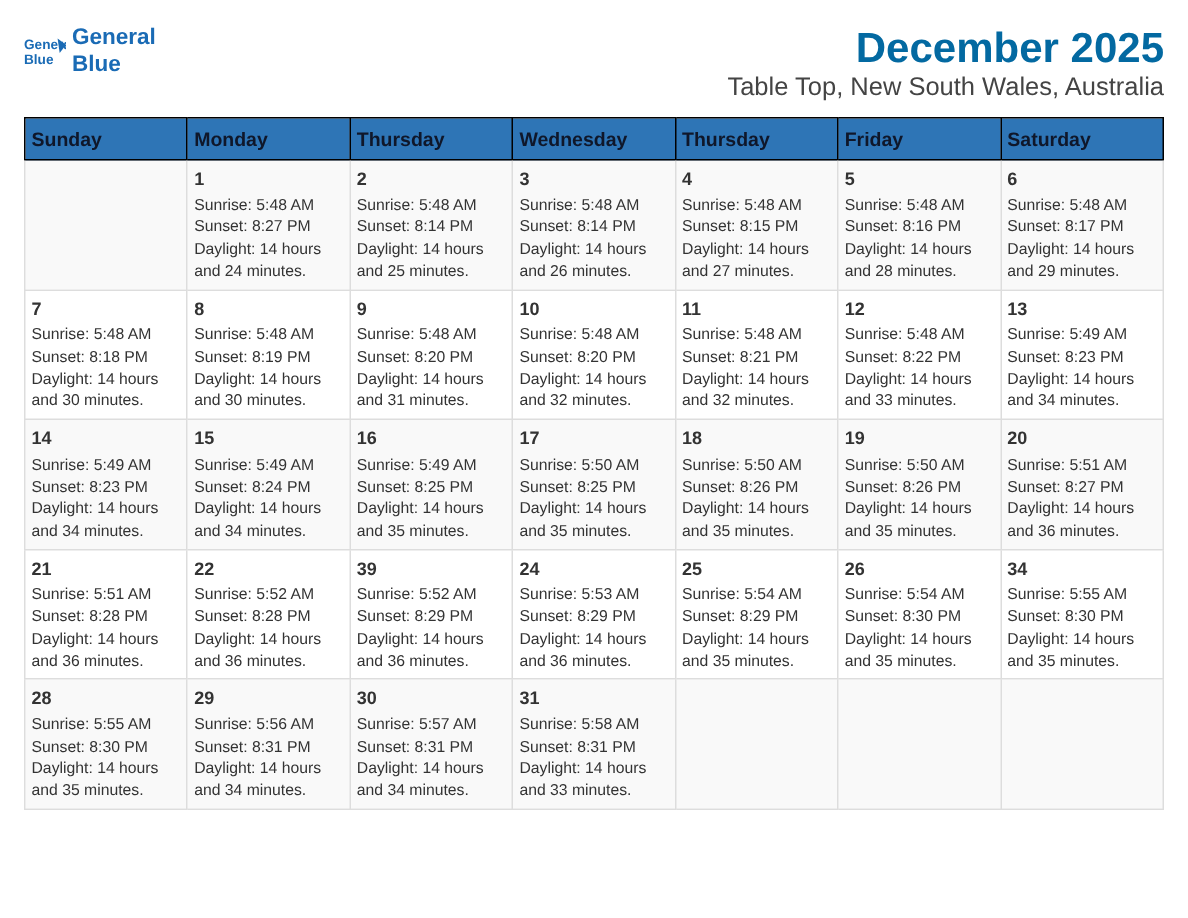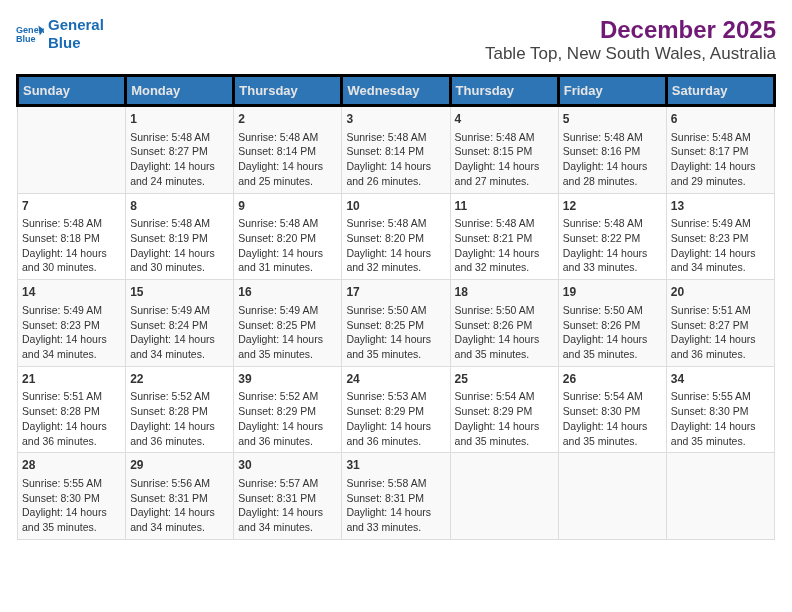--- a/index.html
+++ b/index.html
@@ -31,41 +31,41 @@
       color: #1a6bb5;
     }
     .logo-icon {
       width: 28px;
       height: 28px;
     }
     .title-block {
       text-align: right;
     }
     .main-title {
-      font-size: 24px;
+      font-size: 28px;
       font-weight: bold;
-      color: #701a75;
+      color: #0369a1;
     }
     .subtitle {
       font-size: 17px;
       color: #444;
     }
     table {
       width: 100%;
       border-collapse: collapse;
       font-size: 11px;
     }
     thead tr th {
       background-color: #2e75b6;
-      color: #e5e5e5;
+      color: #0f172a;
       padding: 6px 4px;
       text-align: left;
       font-size: 13px;
       font-weight: bold;
-      border: 3px solid #000000;
+      border: 1px solid #000000;
     }
     tbody tr td {
       vertical-align: top;
       padding: 4px 4px;
       border: 1px solid #ddd;
       min-height: 70px;
       color: #333;
       line-height: 1.4;
     }
     tbody tr:nth-child(odd) td {

